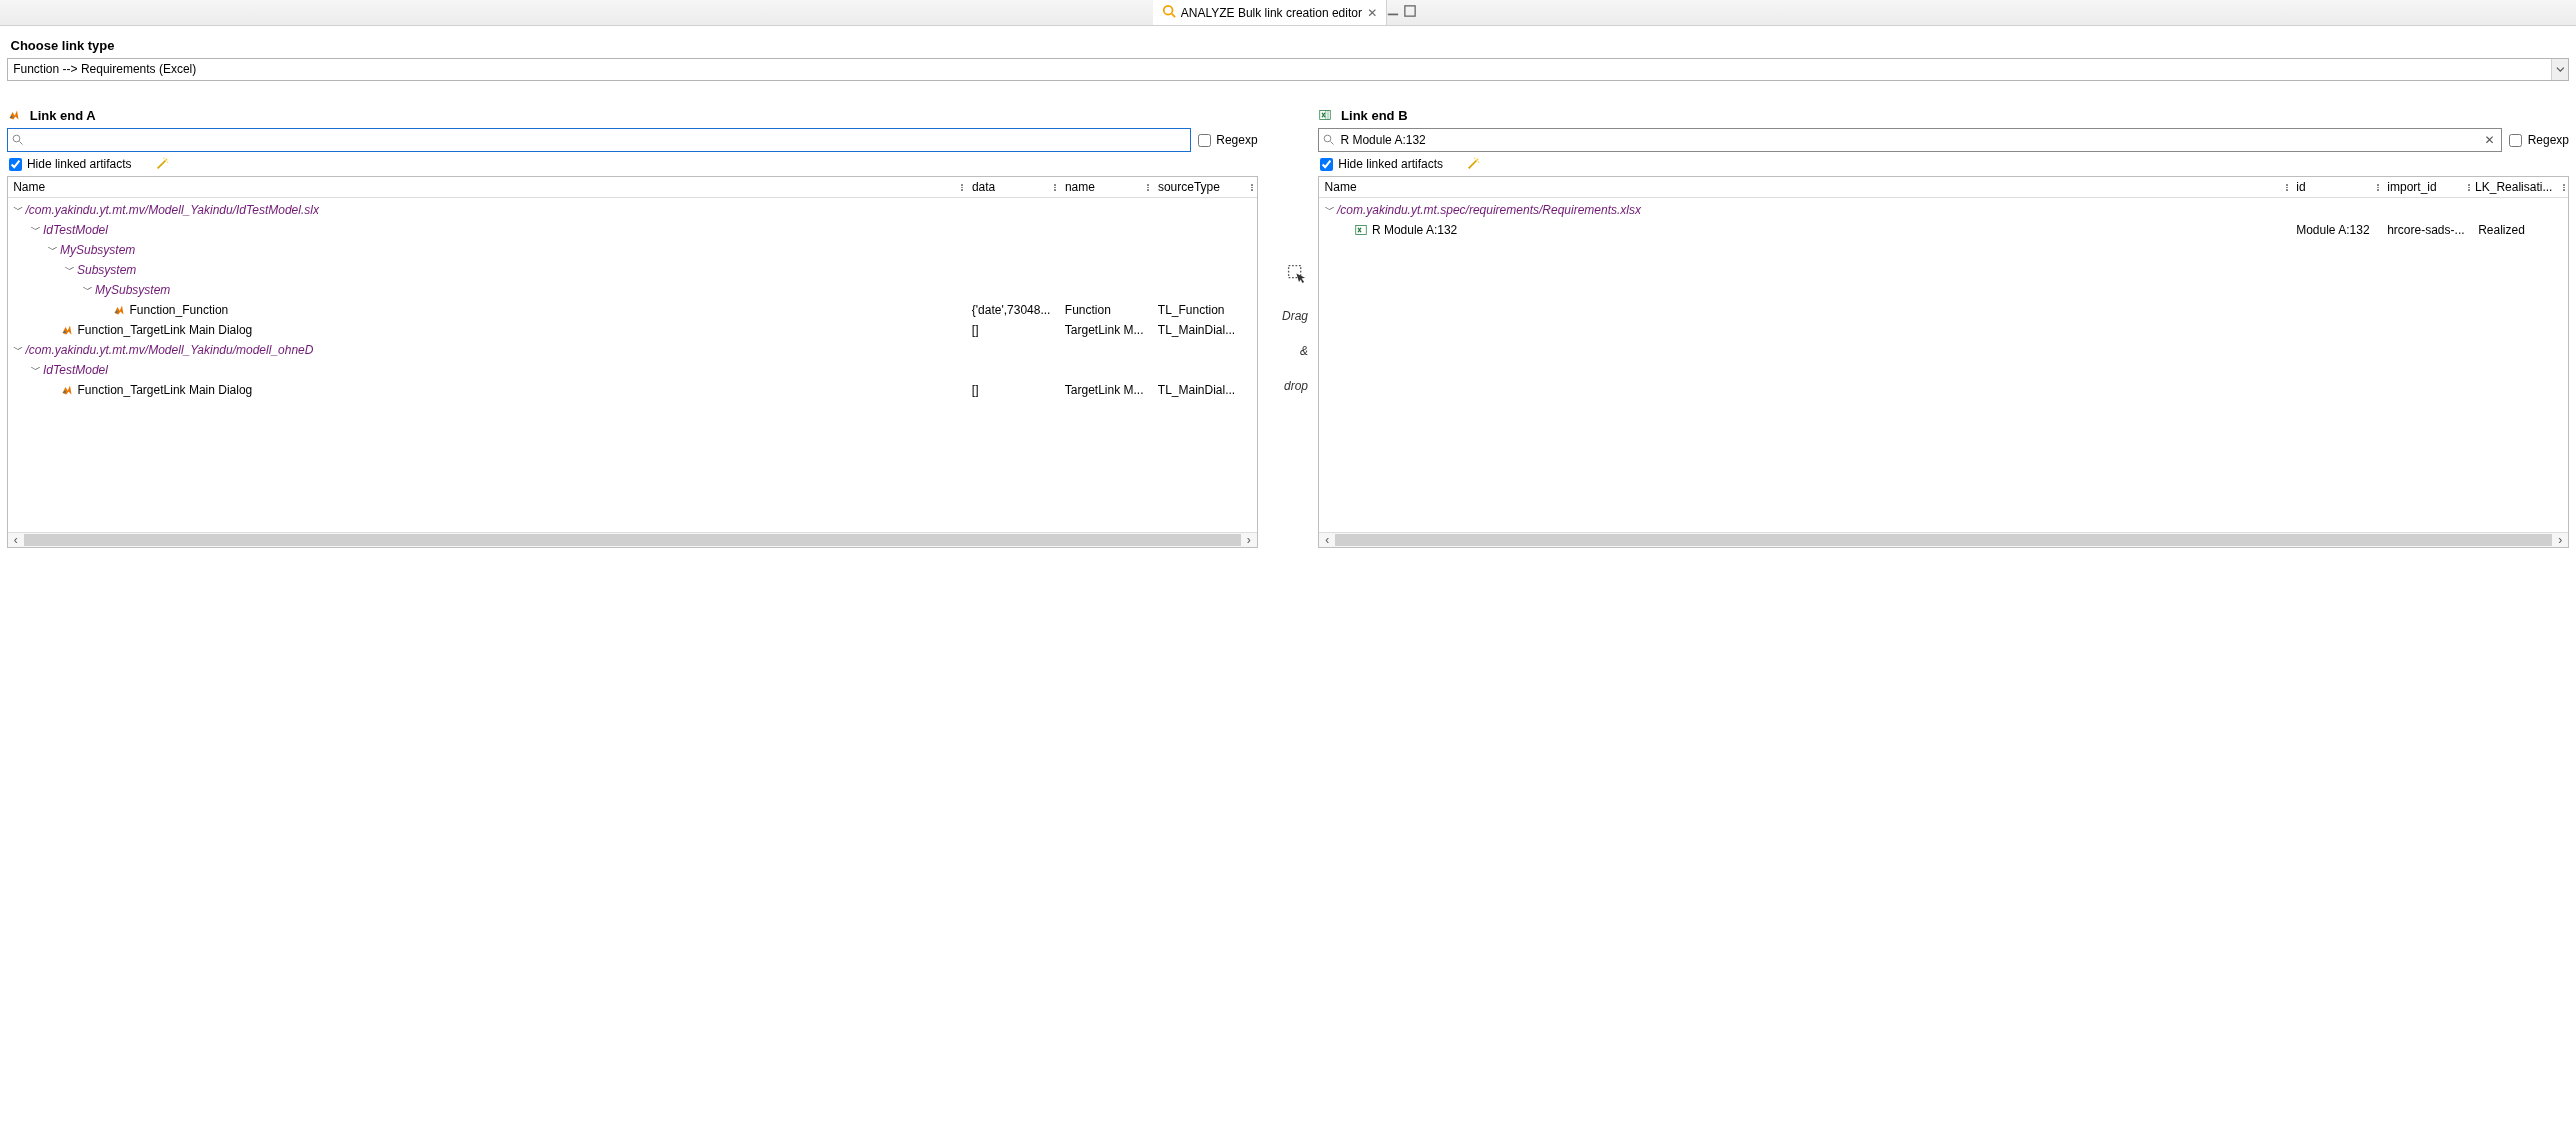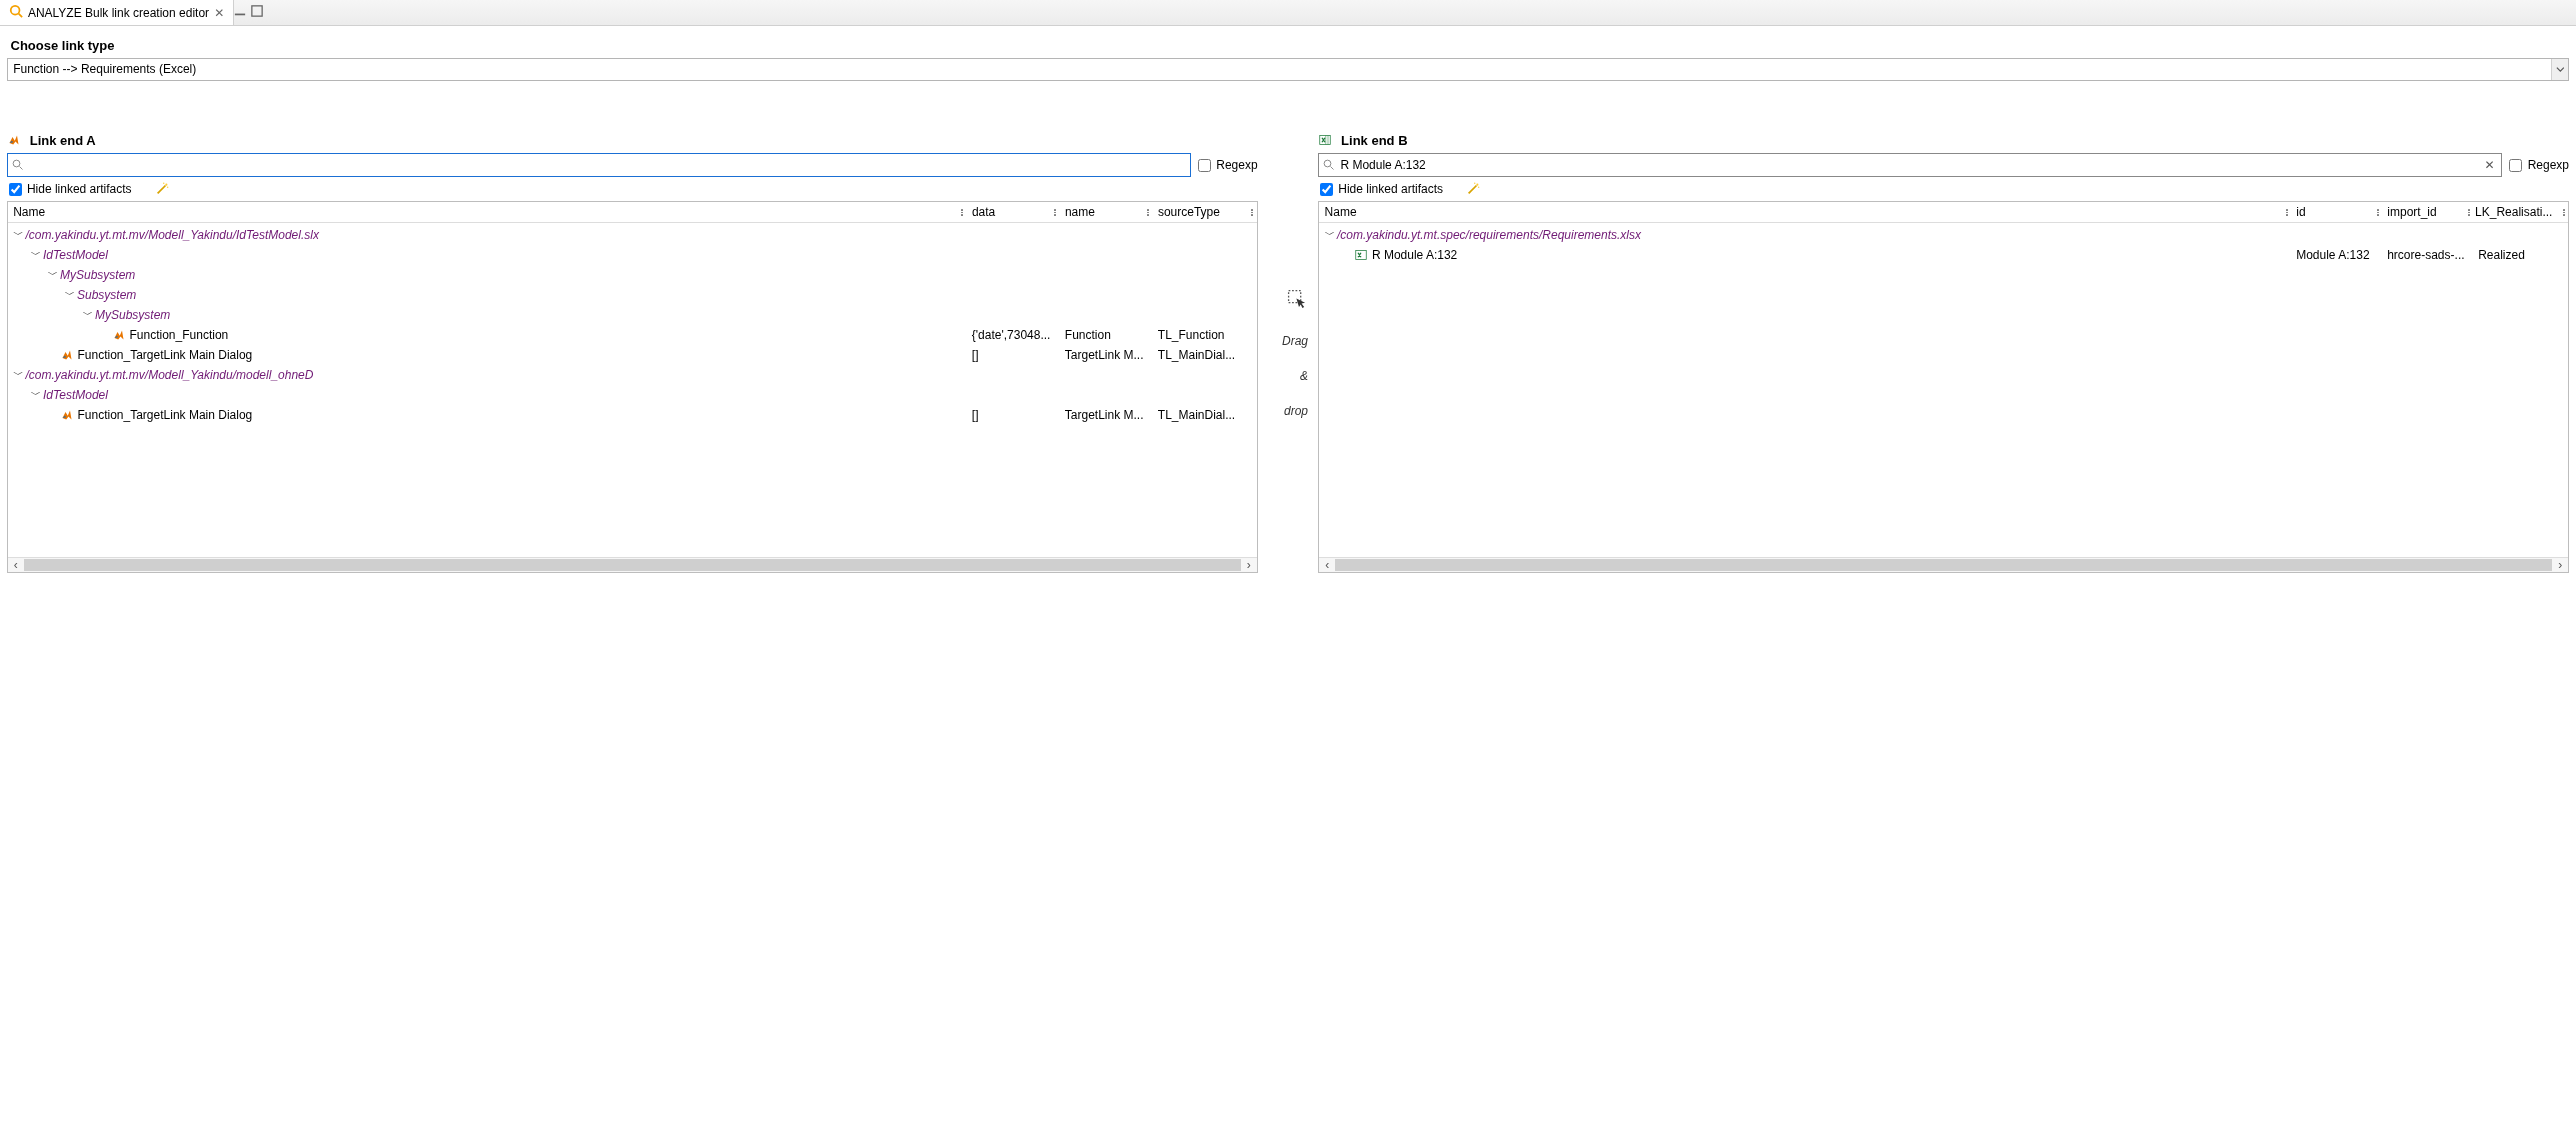--- a/index.html
+++ b/index.html
@@ -1,21 +1,21 @@
 <!DOCTYPE html>
 <html><head>
 <meta charset="utf-8">
 <style>
   * { box-sizing: border-box; }
   html, body { margin: 0; padding: 0; font-family: "Segoe UI", Tahoma, sans-serif; font-size: 12px; color: #000; background: #fff; }
 
   .window { width: 100%; height: 100%; display: flex; flex-direction: column; }
 
   .titlebar {
-    display: flex; align-items: center; justify-content: flex-start;
+    display: flex; align-items: center; justify-content: center;
     background: linear-gradient(#f6f6f6, #ececec);
     border-bottom: 0.9px solid #d0d0d0;
     height: 26px;
   }
   .tab {
     display: flex; align-items: center;
     height: 100%;
     padding: 0 8.7px;
     background: #fff;
     border-right: 0.9px solid #d0d0d0;
@@ -34,21 +34,21 @@
   .dropdown .val { flex: 1; padding: 0 5.2px; }
   .dropdown .chev {
     width: 17.3px; height: 100%; display:flex; align-items:center; justify-content:center;
     background: #efefef; border-left: 0.9px solid #d0d0d0;
   }
 
   .panes {
     display: grid;
     grid-template-columns: 1fr 40px 1fr;
     gap: 10.4px;
-    margin-top: 47px;
+    margin-top: 22px;
   }
 
   .pane-header { display:flex; align-items:center; gap:5.2px; font-weight:700; font-size:13px; margin-bottom:5.2px; }
 
   .search-row { display:flex; align-items:center; gap:7px; margin-bottom:5.2px; }
   .search-box {
     flex:1; display:flex; align-items:center; border:0.9px solid #1a6fd4; height:24px; padding:0 3.5px; gap:3.5px;
   }
   .search-box.inactive { border-color:#888; }
   .search-box input { flex:1; border:none; outline:none; font-size:12px; background:transparent; }

